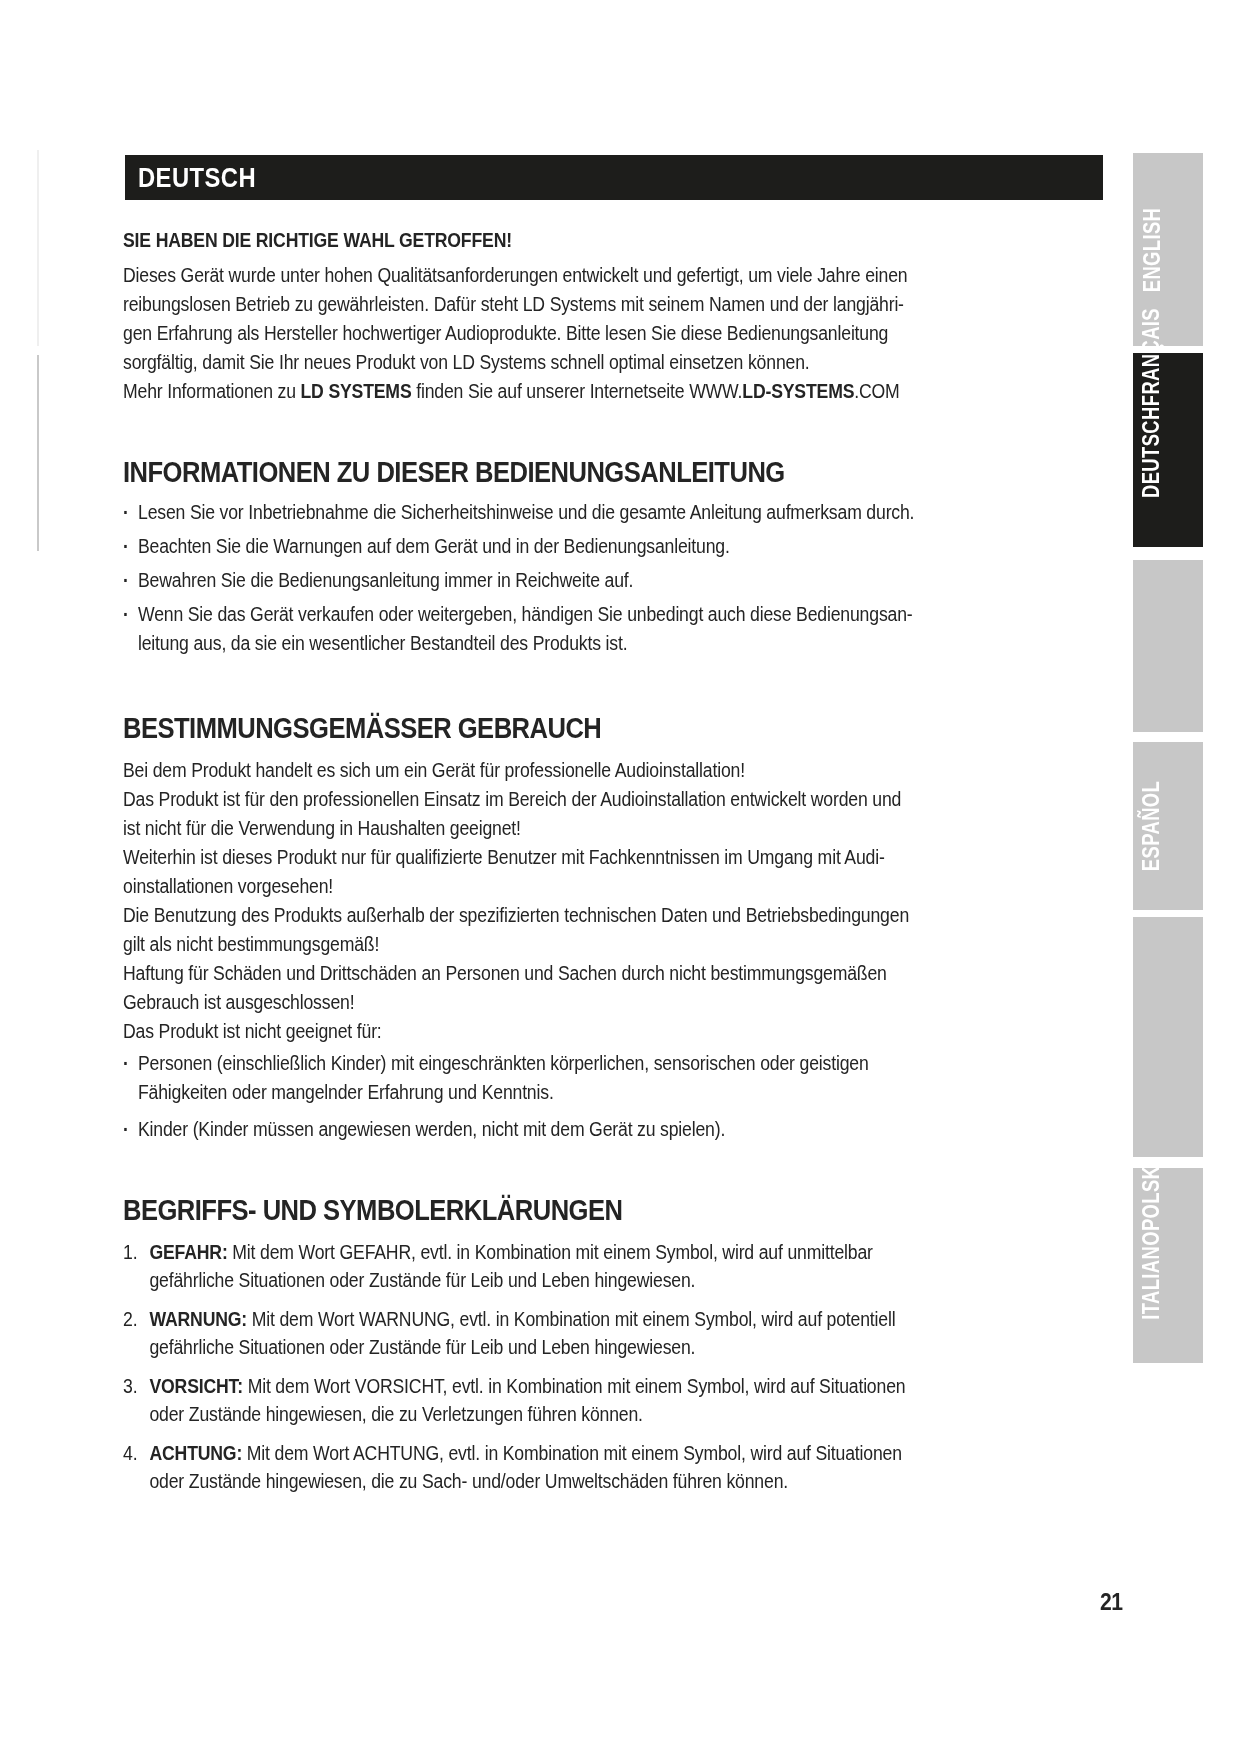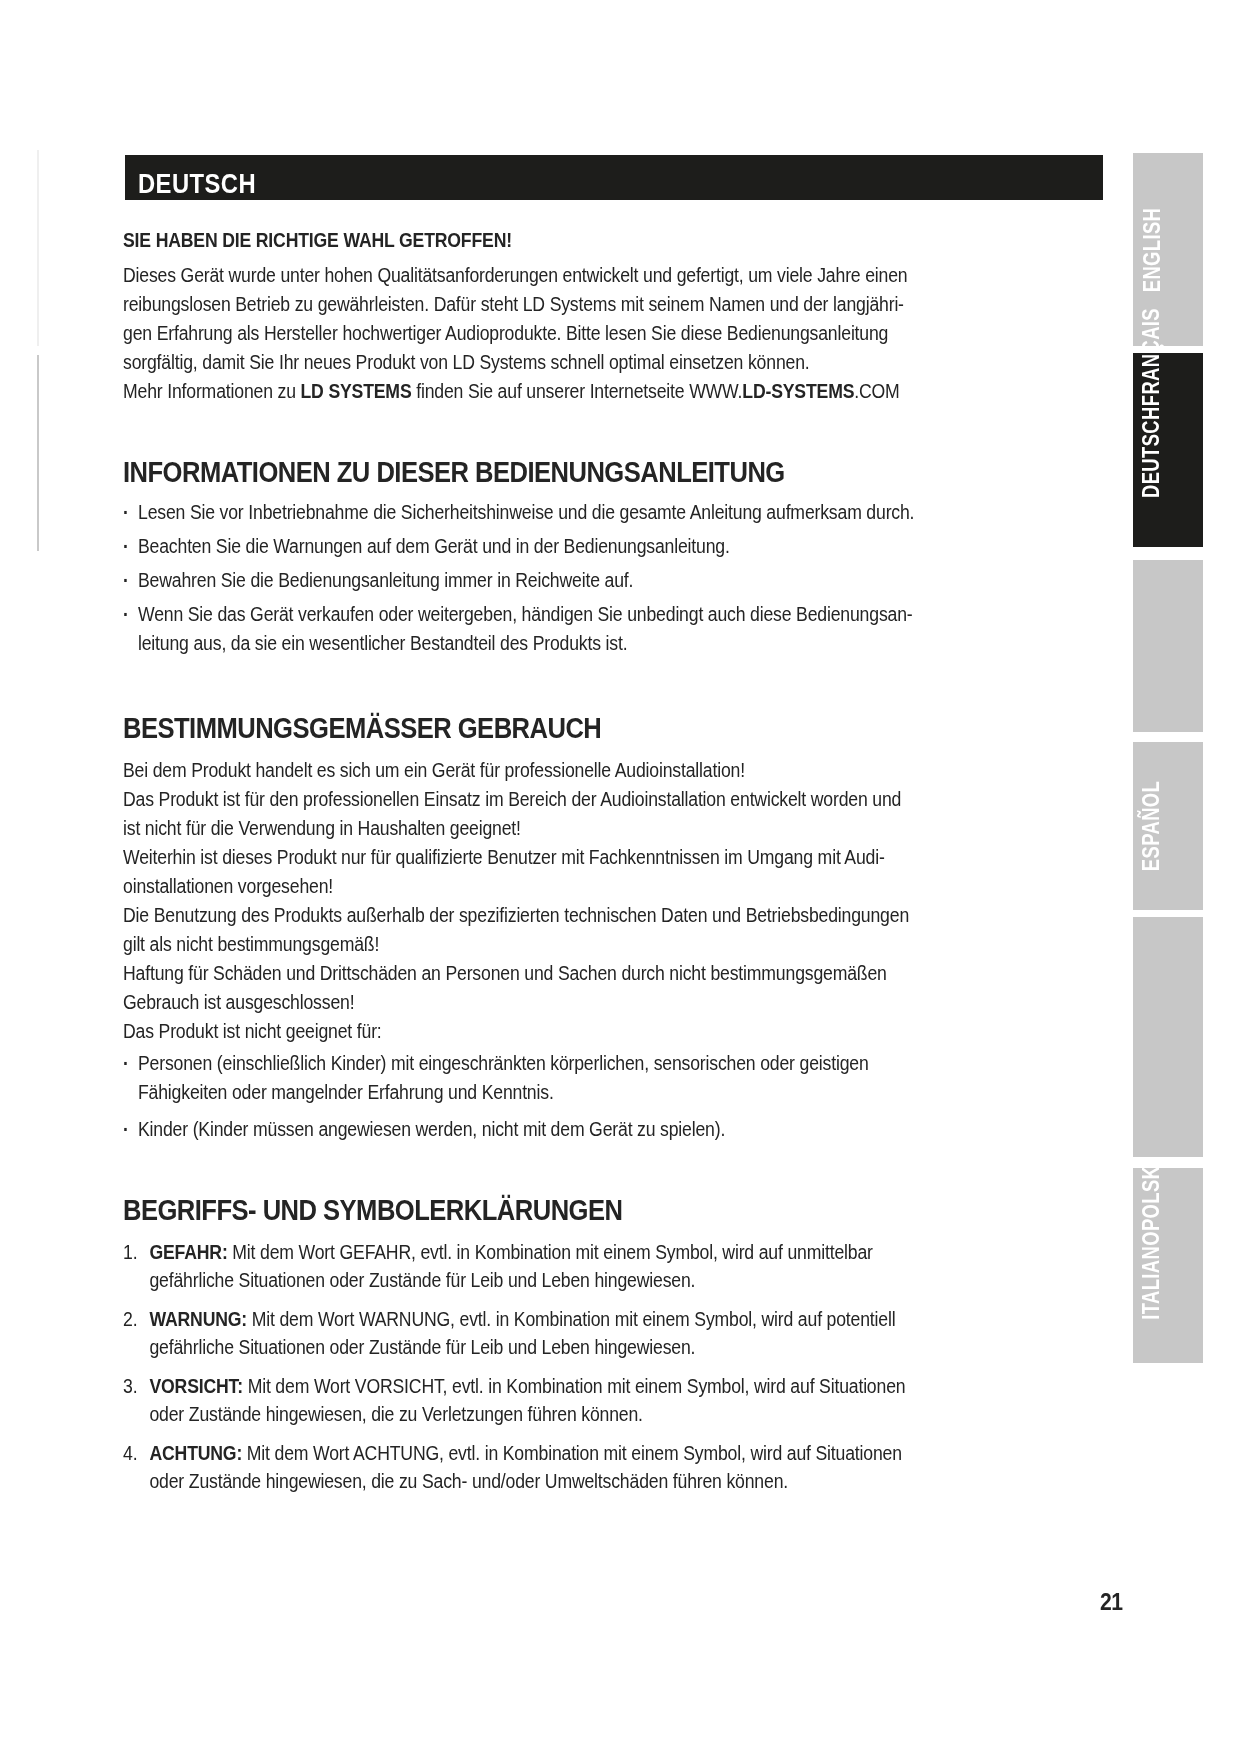--- a/index.html
+++ b/index.html
@@ -8,21 +8,21 @@
     font-family:"Liberation Sans","DejaVu Sans",sans-serif;
     color:#242424;overflow:hidden;
   }
   
   .fold-line-top{position:absolute;left:37px;top:150px;width:2px;height:196px;background:#efefef;}
   .fold-line-bottom{position:absolute;left:37px;top:355px;width:2px;height:196px;background:#c9c9c9;}
 
   
   .header-bar{
     position:absolute;left:125px;top:155px;width:978px;height:45px;
-    background:#1d1d1b;display:flex;align-items:flex-end;
+    background:#1d1d1b;display:flex;align-items:center;
   }
   .header-bar .title{
     color:#ffffff;font-weight:bold;font-size:28px;margin-left:13px;
     display:inline-block;transform:scaleX(0.85);transform-origin:left center;
     letter-spacing:0.5px;
   }
 
   
   .content{
     position:absolute;left:123px;top:200px;width:975px;

